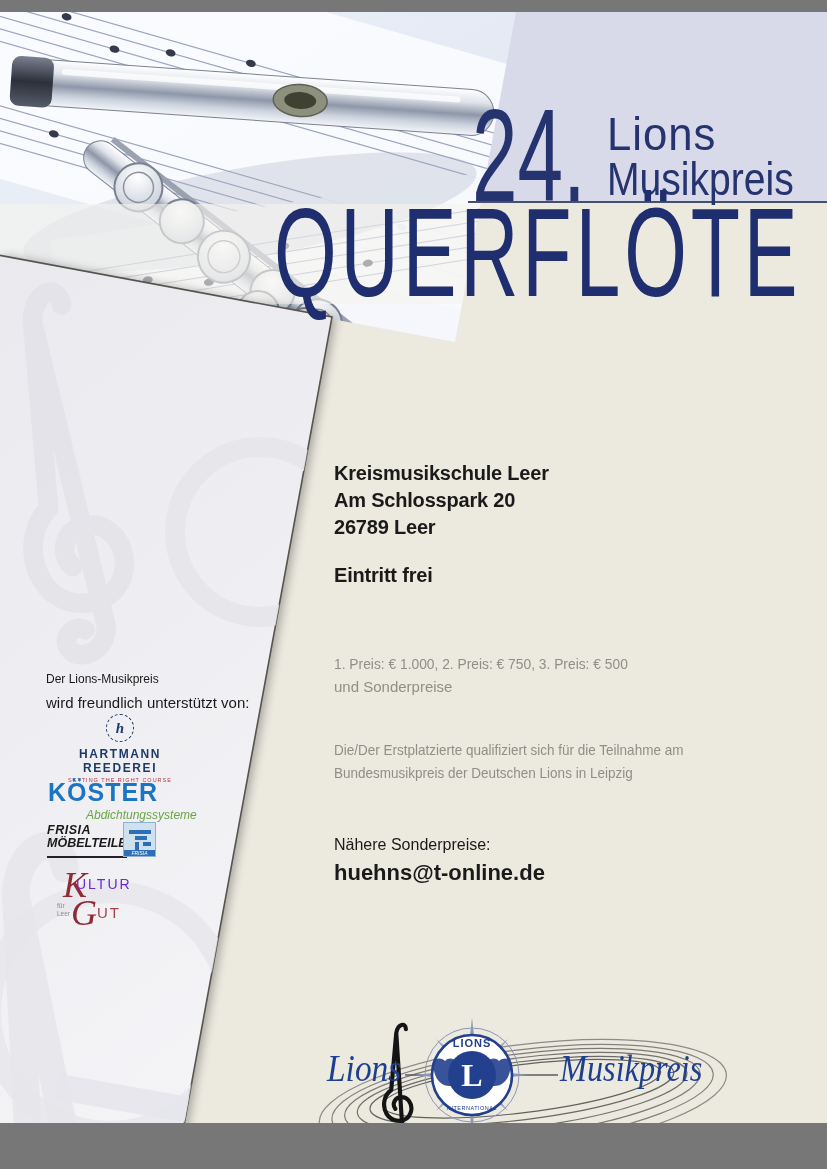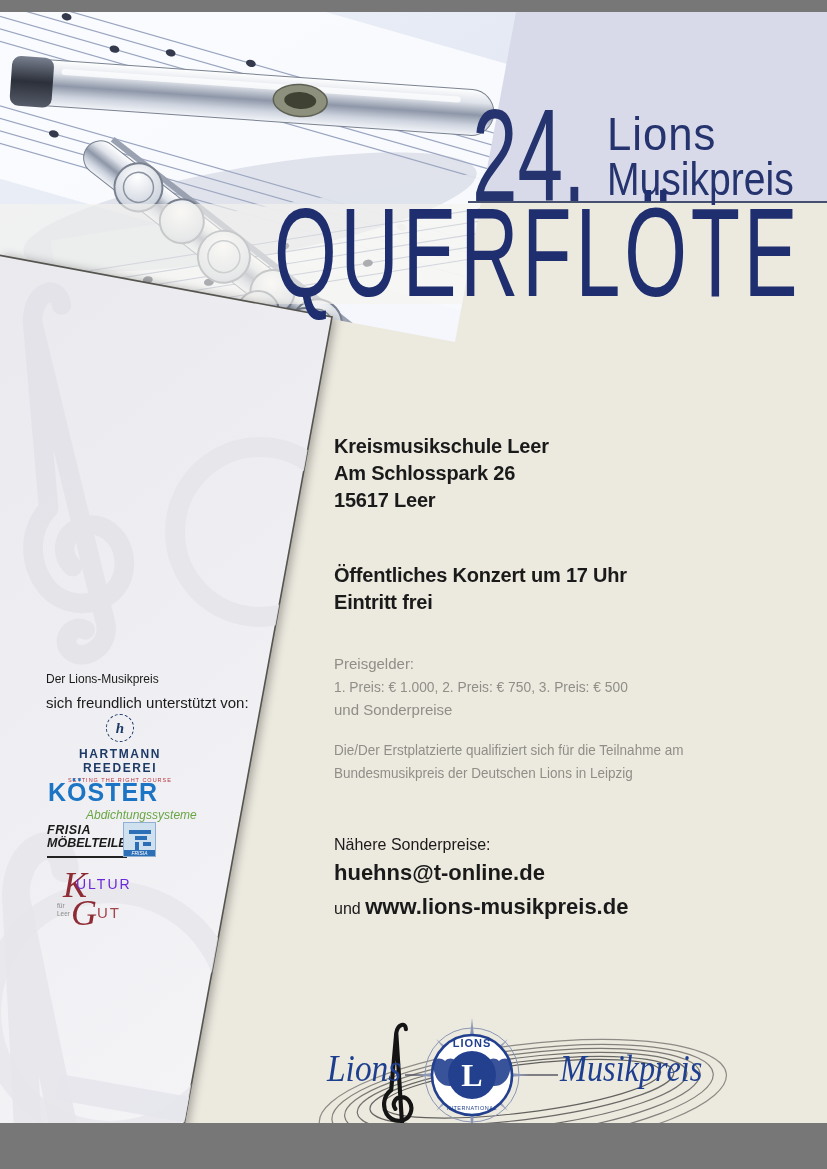--- a/index.html
+++ b/index.html
@@ -163,51 +163,45 @@
   </div>
   <div class="abs navy" style="left:607px;top:144px;font-size:46px;line-height:1;">
     <span class="sx" style="transform:scaleX(0.85);">Musikpreis</span>
   </div>
 
   <div class="abs" style="left:274px;top:178px;font-size:126px;line-height:1;color:#1f2e6e;letter-spacing:6px;">
     <span class="sx" style="transform:scaleX(0.64);">QUERFLÖTE</span>
   </div>
 
 
-  <div class="abs" style="left:334px;top:421px;">
+  <div class="abs" style="left:334px;top:448px;">
     <div class="blk-line">Kreismusikschule Leer</div>
-    <div class="blk-line">Am Schlosspark 26</div>
-    <div class="blk-line">15617 Leer</div>
+    <div class="blk-line">Am Schlosspark 20</div>
+    <div class="blk-line">26789 Leer</div>
   </div>
 
   <div class="abs" style="left:334px;top:550px;">
-    <div class="blk-line">Öffentliches Konzert um 17 Uhr</div>
     <div class="blk-line">Eintritt frei</div>
   </div>
 
   <div class="abs" style="left:334px;top:640px;">
-    <div class="gray-line">Preisgelder:</div>
     <div class="gray-line"><span class="sx" style="transform:scaleX(0.92);">1. Preis: € 1.000, 2. Preis: € 750, 3. Preis: € 500</span></div>
     <div class="gray-line">und Sonderpreise</div>
   </div>
 
   <div class="abs" style="left:334px;top:726px;">
     <div class="gray-line"><span class="sx" style="transform:scaleX(0.9);">Die/Der Erstplatzierte qualifiziert sich für die Teilnahme am</span></div>
     <div class="gray-line"><span class="sx" style="transform:scaleX(0.9);">Bundesmusikpreis der Deutschen Lions in Leipzig</span></div>
   </div>
 
   <div class="abs" style="left:334px;top:824px;font-size:16px;">Nähere Sonderpreise:</div>
   <div class="abs bold" style="left:334px;top:848px;font-size:22px;">huehns@t-online.de</div>
-  <div class="abs" style="left:334px;top:882px;font-size:16px;">
-    <span>und</span>
-    <span class="bold" style="font-size:22px;">www.lions-musikpreis.de</span>
-  </div>
 
   <div class="abs" style="left:46px;top:660px;font-size:12px;">Der Lions-Musikpreis</div>
-  <div class="abs" style="left:46px;top:682px;font-size:15px;">sich freundlich unterstützt von:</div>
+  <div class="abs" style="left:46px;top:682px;font-size:15px;">wird freundlich unterstützt von:</div>
 
   <div class="abs" style="left:50px;top:702px;width:140px;text-align:center;">
     <div style="width:26px;height:26px;margin:0 auto;border:1.6px dashed #1d3a66;border-radius:50%;
                 display:flex;align-items:center;justify-content:center;">
       <span class="serif-it" style="font-weight:bold;color:#1d3a66;font-size:15px;">h</span>
     </div>
     <div style="margin-top:5px;font-size:12px;letter-spacing:1.6px;color:#1d3a66;font-weight:bold;">HARTMANN REEDEREI</div>
     <div style="margin-top:2px;font-size:5.5px;letter-spacing:1px;color:#b5353f;">SETTING THE RIGHT COURSE</div>
   </div>
 

